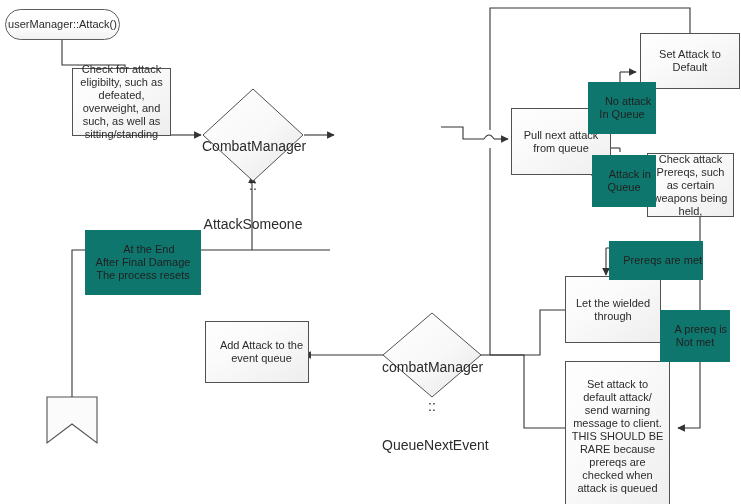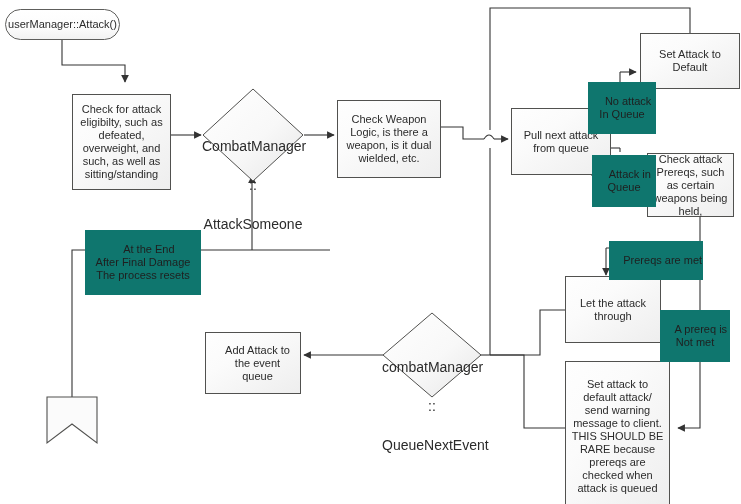--- a/index.html
+++ b/index.html
@@ -76,21 +76,21 @@
       <path d="M 330 250 L 330 250"></path>
 
       <path d="M 47 397 L 97 397 L 97 443 L 72 424 L 47 443 Z" fill="#fbfbfb" stroke="#51514f"></path>
     </g>
   </svg>
 
   <div class="node term" style="left:5px;top:9px;width:115px;height:31px;">
     <span>userManager::Attack()</span>
   </div>
 
-  <div class="node proc" style="left:72px;top:94px;width:99px;height:96px;">
+  <div class="node proc" style="left:72px;top:68px;width:99px;height:68px;">
     <span>Check for attack eligibilty, such as defeated, overweight, and such, as well as sitting/standing</span>
   </div>
 
   <div style="position:absolute;left:202px;top:88px;width:102px;height:94px;">
     <svg viewBox="0 0 102 94" width="102" height="94">
       <defs>
         <linearGradient id="gdiam1" x1="0" y1="0" x2="1" y2="1">
           <stop offset="0%" stop-color="#ffffff"></stop>
           <stop offset="55%" stop-color="#f8f8f8"></stop>
           <stop offset="100%" stop-color="#e6e6e6"></stop>
@@ -98,38 +98,35 @@
       </defs>
       <polygon points="51,1 101,47 51,93 1,47" fill="url(#gdiam1)" stroke="#51514f" stroke-width="1"></polygon>
     </svg>
     <div class="diamond-label" style="left:0;top:26px;width:102px;">
       <div class="nowrapline">CombatManager</div>
       <div class="nowrapline">::</div>
       <div class="nowrapline">AttackSomeone</div>
     </div>
   </div>
 
-  <div class="node proc" style="left:337px;top:100px;width:104px;height:78px;">
-    <span>Check Weapon Logic, is there a weapon, is it dual wielded, etc.</span>
-  </div>
 
   <div class="node proc" style="left:511px;top:108px;width:100px;height:67px;">
     <span>Pull next attack from queue</span>
   </div>
 
   <div class="node proc" style="left:640px;top:33px;width:100px;height:56px;">
     <span>Set Attack to Default</span>
   </div>
 
   <div class="node proc" style="left:647px;top:153px;width:87px;height:64px;">
     <span>Check attack Prereqs, such as certain weapons being held,</span>
   </div>
 
   <div class="node proc" style="left:565px;top:276px;width:96px;height:67px;">
-    <span>Let the attack through</span>
+    <span>Let the wielded through</span>
   </div>
 
   <div class="node proc" style="left:565px;top:361px;width:105px;height:150px;white-space:pre-line;">
     <span>Set attack to default attack/ send warning message to client.
 THIS SHOULD BE RARE because prereqs are checked when attack is queued</span>
   </div>
 
   <div style="position:absolute;left:382px;top:312px;width:100px;height:86px;">
     <svg viewBox="0 0 100 86" width="100" height="86">
       <defs>
@@ -141,21 +138,21 @@
       </defs>
       <polygon points="50,1 99,43 50,85 1,43" fill="url(#gdiam2)" stroke="#51514f" stroke-width="1"></polygon>
     </svg>
     <div class="diamond-label" style="left:0;top:23px;width:100px;">
       <div class="nowrapline">combatManager</div>
       <div class="nowrapline">::</div>
       <div class="nowrapline">QueueNextEvent</div>
     </div>
   </div>
 
-  <div class="node proc" style="left:205px;top:332px;width:96px;height:62px;padding-left:13px;">
+  <div class="node proc" style="left:205px;top:321px;width:104px;height:62px;padding-left:13px;">
     <span>Add Attack to the event queue</span>
   </div>
 
   <div class="edge-label" style="left:588px;top:82px;width:64px;">
     <span>No attack
 In Queue</span>
   </div>
 
   <div class="edge-label" style="left:609px;top:241px;width:90px;">
     <span>Prereqs are met</span>

